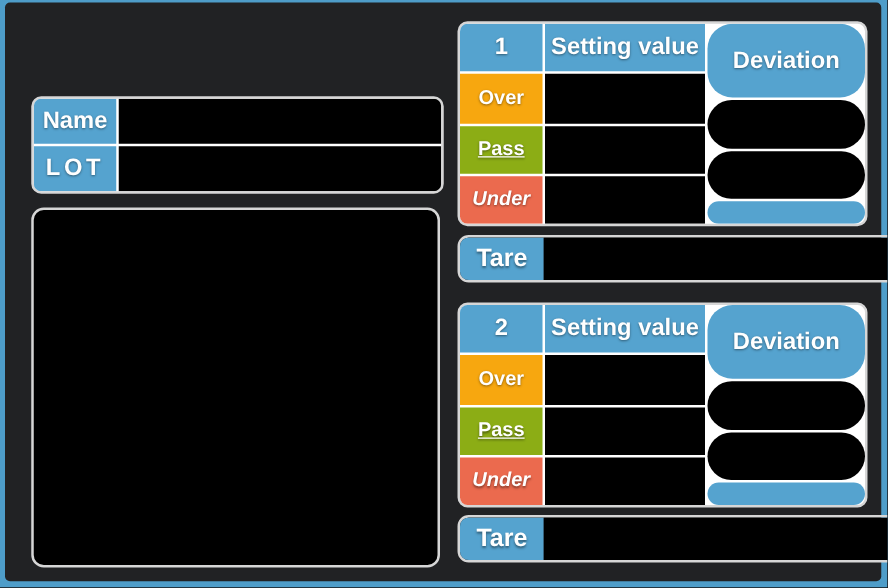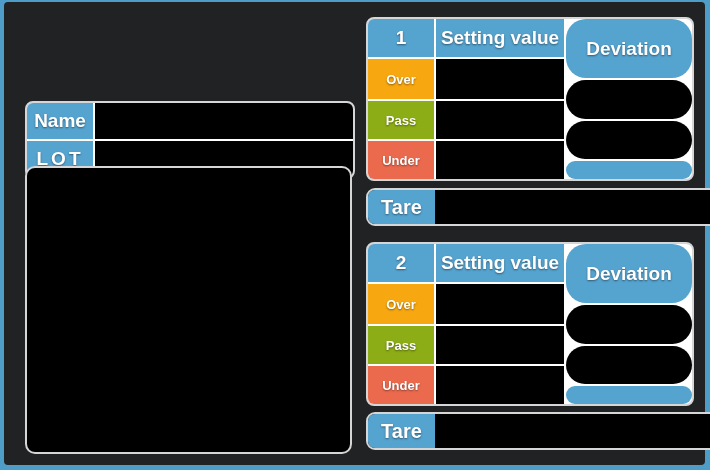--- a/index.html
+++ b/index.html
@@ -21,30 +21,30 @@
   
   .cell{
     display:flex;align-items:center;justify-content:center;
     color:#fff;font-weight:700;
     text-shadow:0 1px 2px rgba(0,0,0,.45);
     overflow:hidden;white-space:nowrap;
   }
   .blue{background:var(--label-blue,#55A3CF);}
   .black{background:var(--cell-black,#000);}
   .orange{background:var(--over-orange,#F7A70F);}
-  .green{background:var(--pass-green,#8CAD15);}
+  .green{background:var(--pass-green,#8CAD15);text-decoration:underline;}
   .red{background:var(--under-red,#EB6A4E);}
 
   
   .name-group{
     left:21px;top:75px;width:330px;height:78px;
     display:grid;grid-template-columns:66px 1fr;grid-template-rows:1fr 1fr;
     gap:2px;background:var(--divider-white,#fff);
     border:2px solid var(--border-light,#D6D6D6);
-    border-radius:8px;overflow:hidden;margin-top:24px;
+    border-radius:8px;overflow:hidden;
   }
   .name-group .cell{font-size:19px;}
   .lot-label{letter-spacing:3px;text-align:right;}
 
   
   .main-display{
     left:21px;top:164px;width:327px;height:288px;
     background:var(--cell-black,#000);
     border:2px solid var(--border-light,#D6D6D6);
     border-radius:10px;
@@ -54,26 +54,26 @@
   .panel{
     left:362px;width:328px;height:164px;
     display:grid;
     grid-template-columns:66px 128px 1fr;
     grid-template-rows:18px 18px 19px 19px 18px 18px 18px 18px;
     gap:2px;background:var(--divider-white,#fff);
     border:2px solid var(--border-light,#D6D6D6);
     border-radius:8px;overflow:hidden;
   }
   .panel .cell{font-size:19px;}
-  .panel .row-label{font-size:13px;}
+  .panel .row-label{font-size:16px;}
   .c0{grid-column:1;} .c1{grid-column:2;} .c2{grid-column:3;border-radius:20px;}
   .r-head{grid-row:1/3;}
   .r-over{grid-row:3/5;}
   .r-pass{grid-row:5/7;}
-  .r-under{grid-row:7/9;}
+  .r-under{grid-row:7/9;font-style:italic;}
   .r-devh{grid-row:1/4;}
   .r-deva{grid-row:4/6;}
   .r-devb{grid-row:6/8;}
   .r-devs{grid-row:8/9;}
 
   
   .tare{
     left:362px;width:376px;height:38px;
     display:flex;
     border:2px solid var(--border-light,#D6D6D6);

